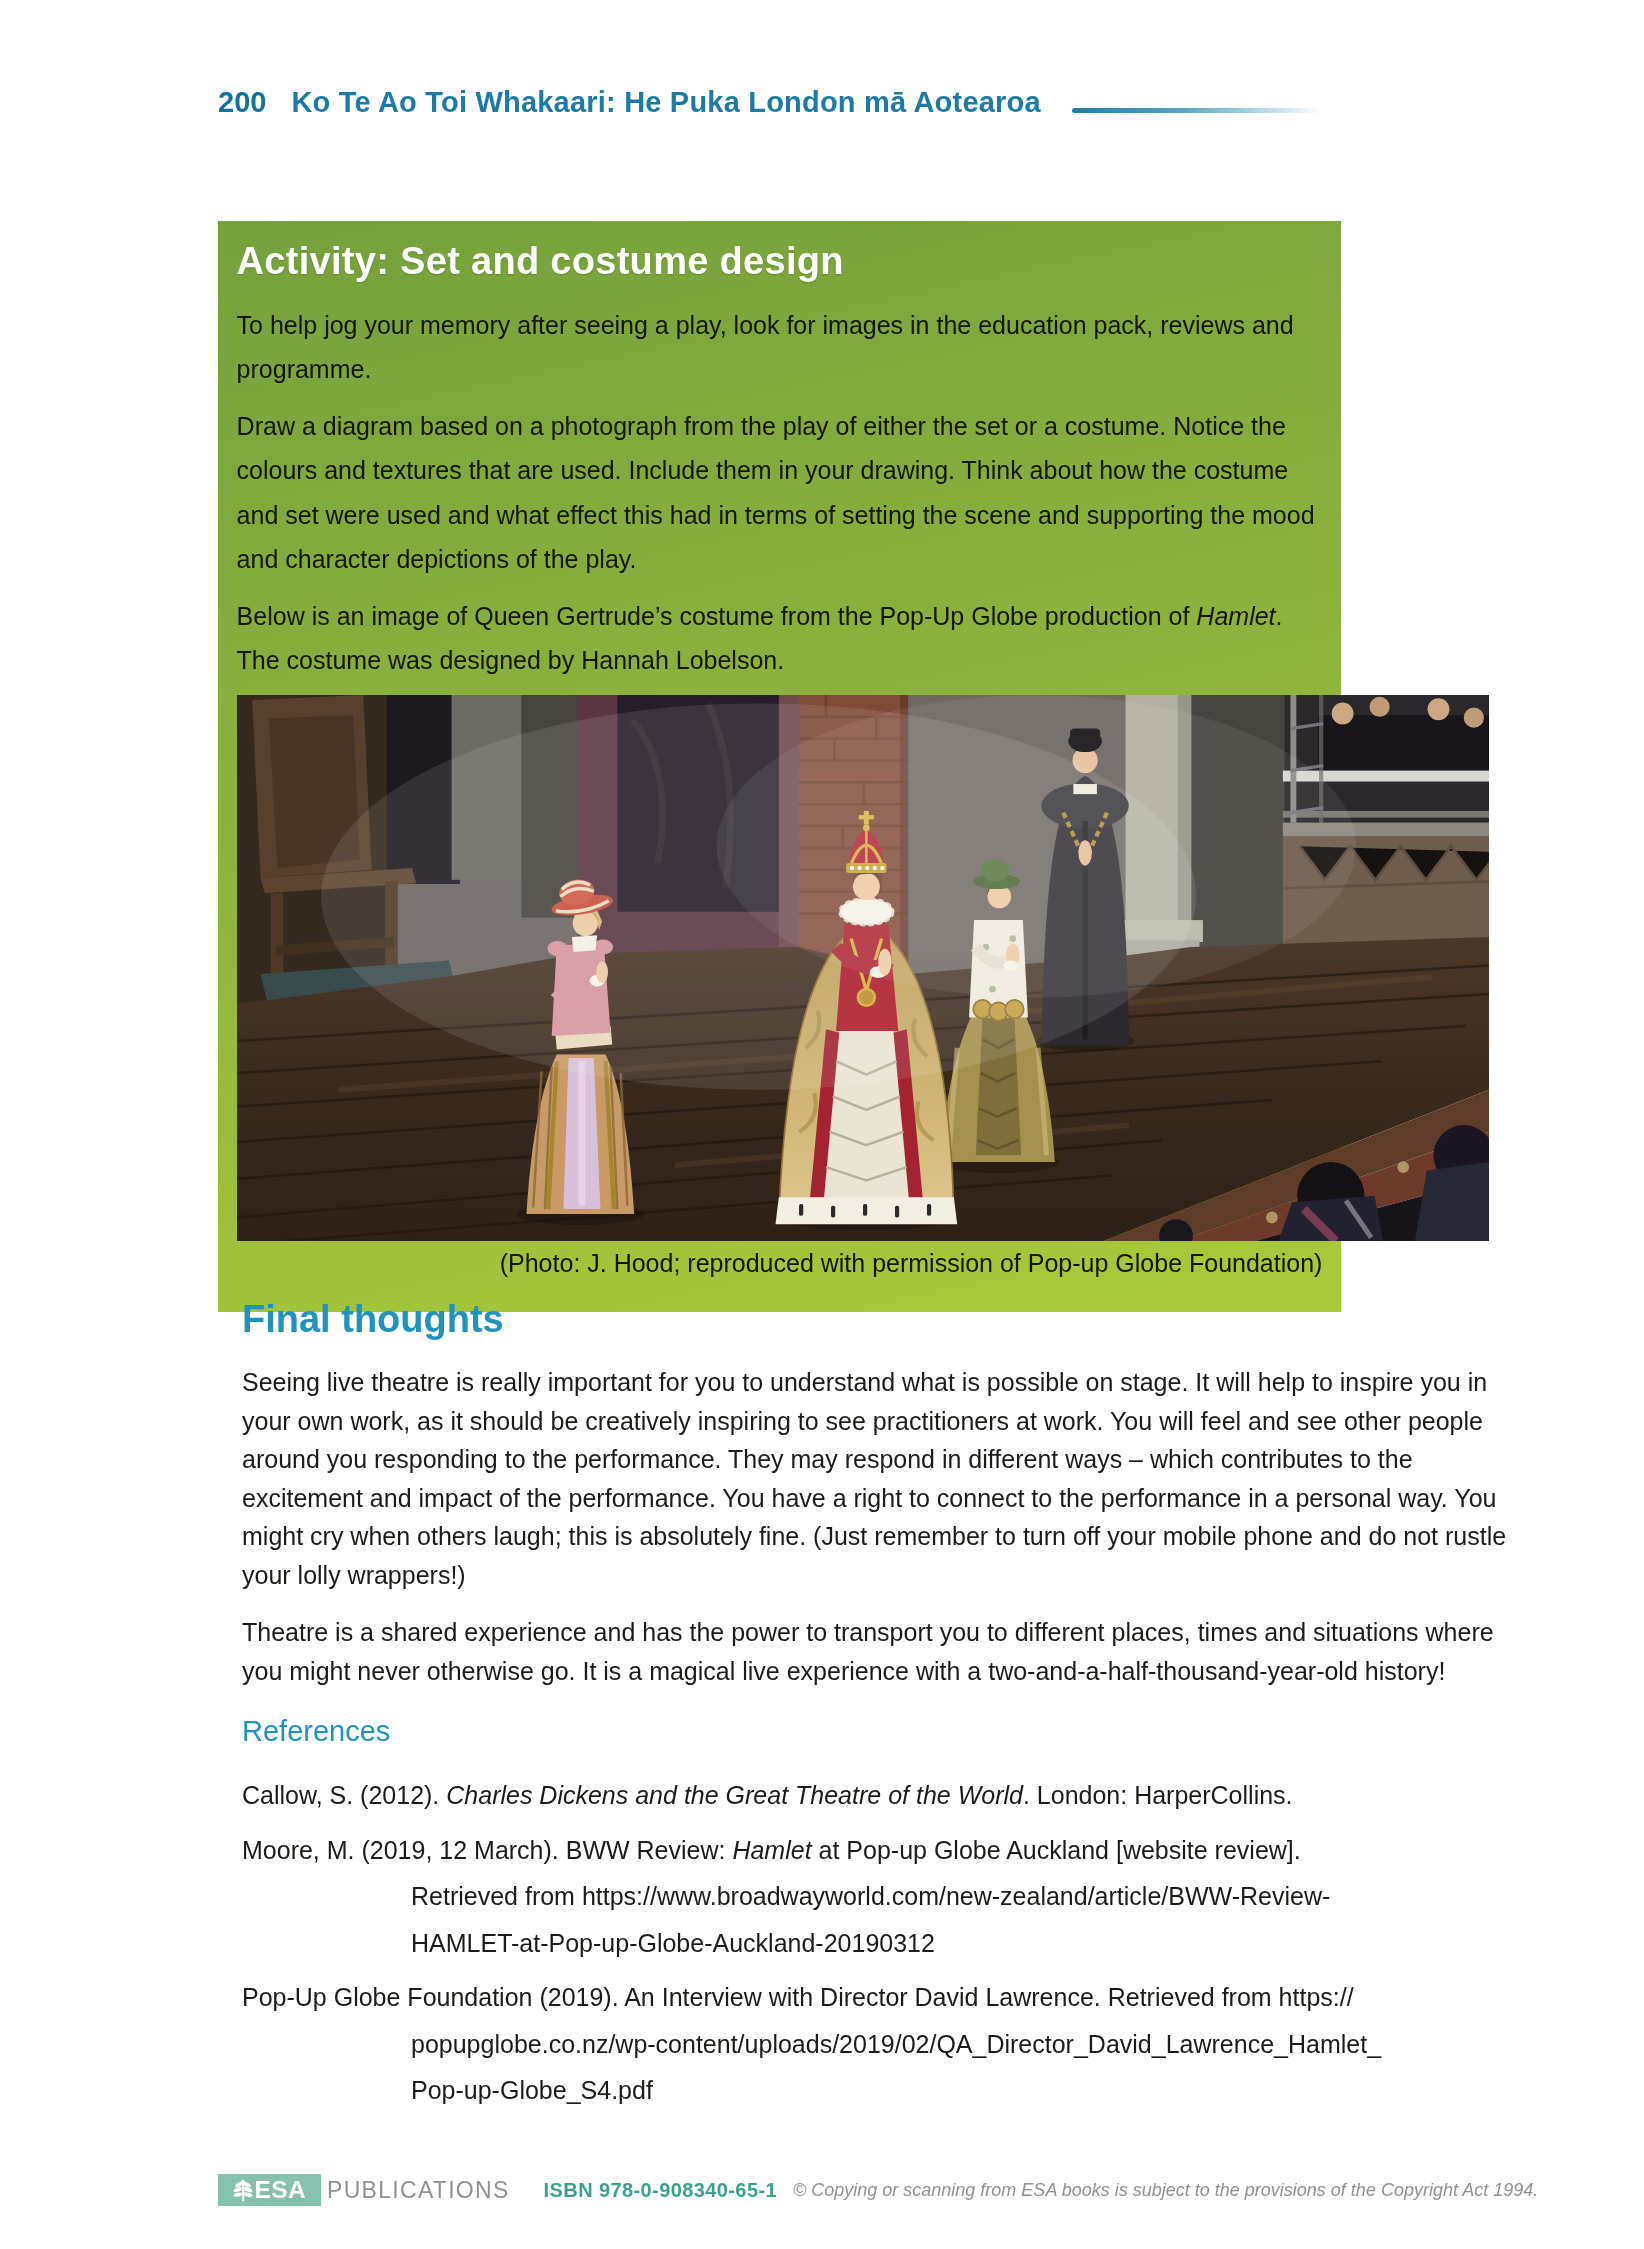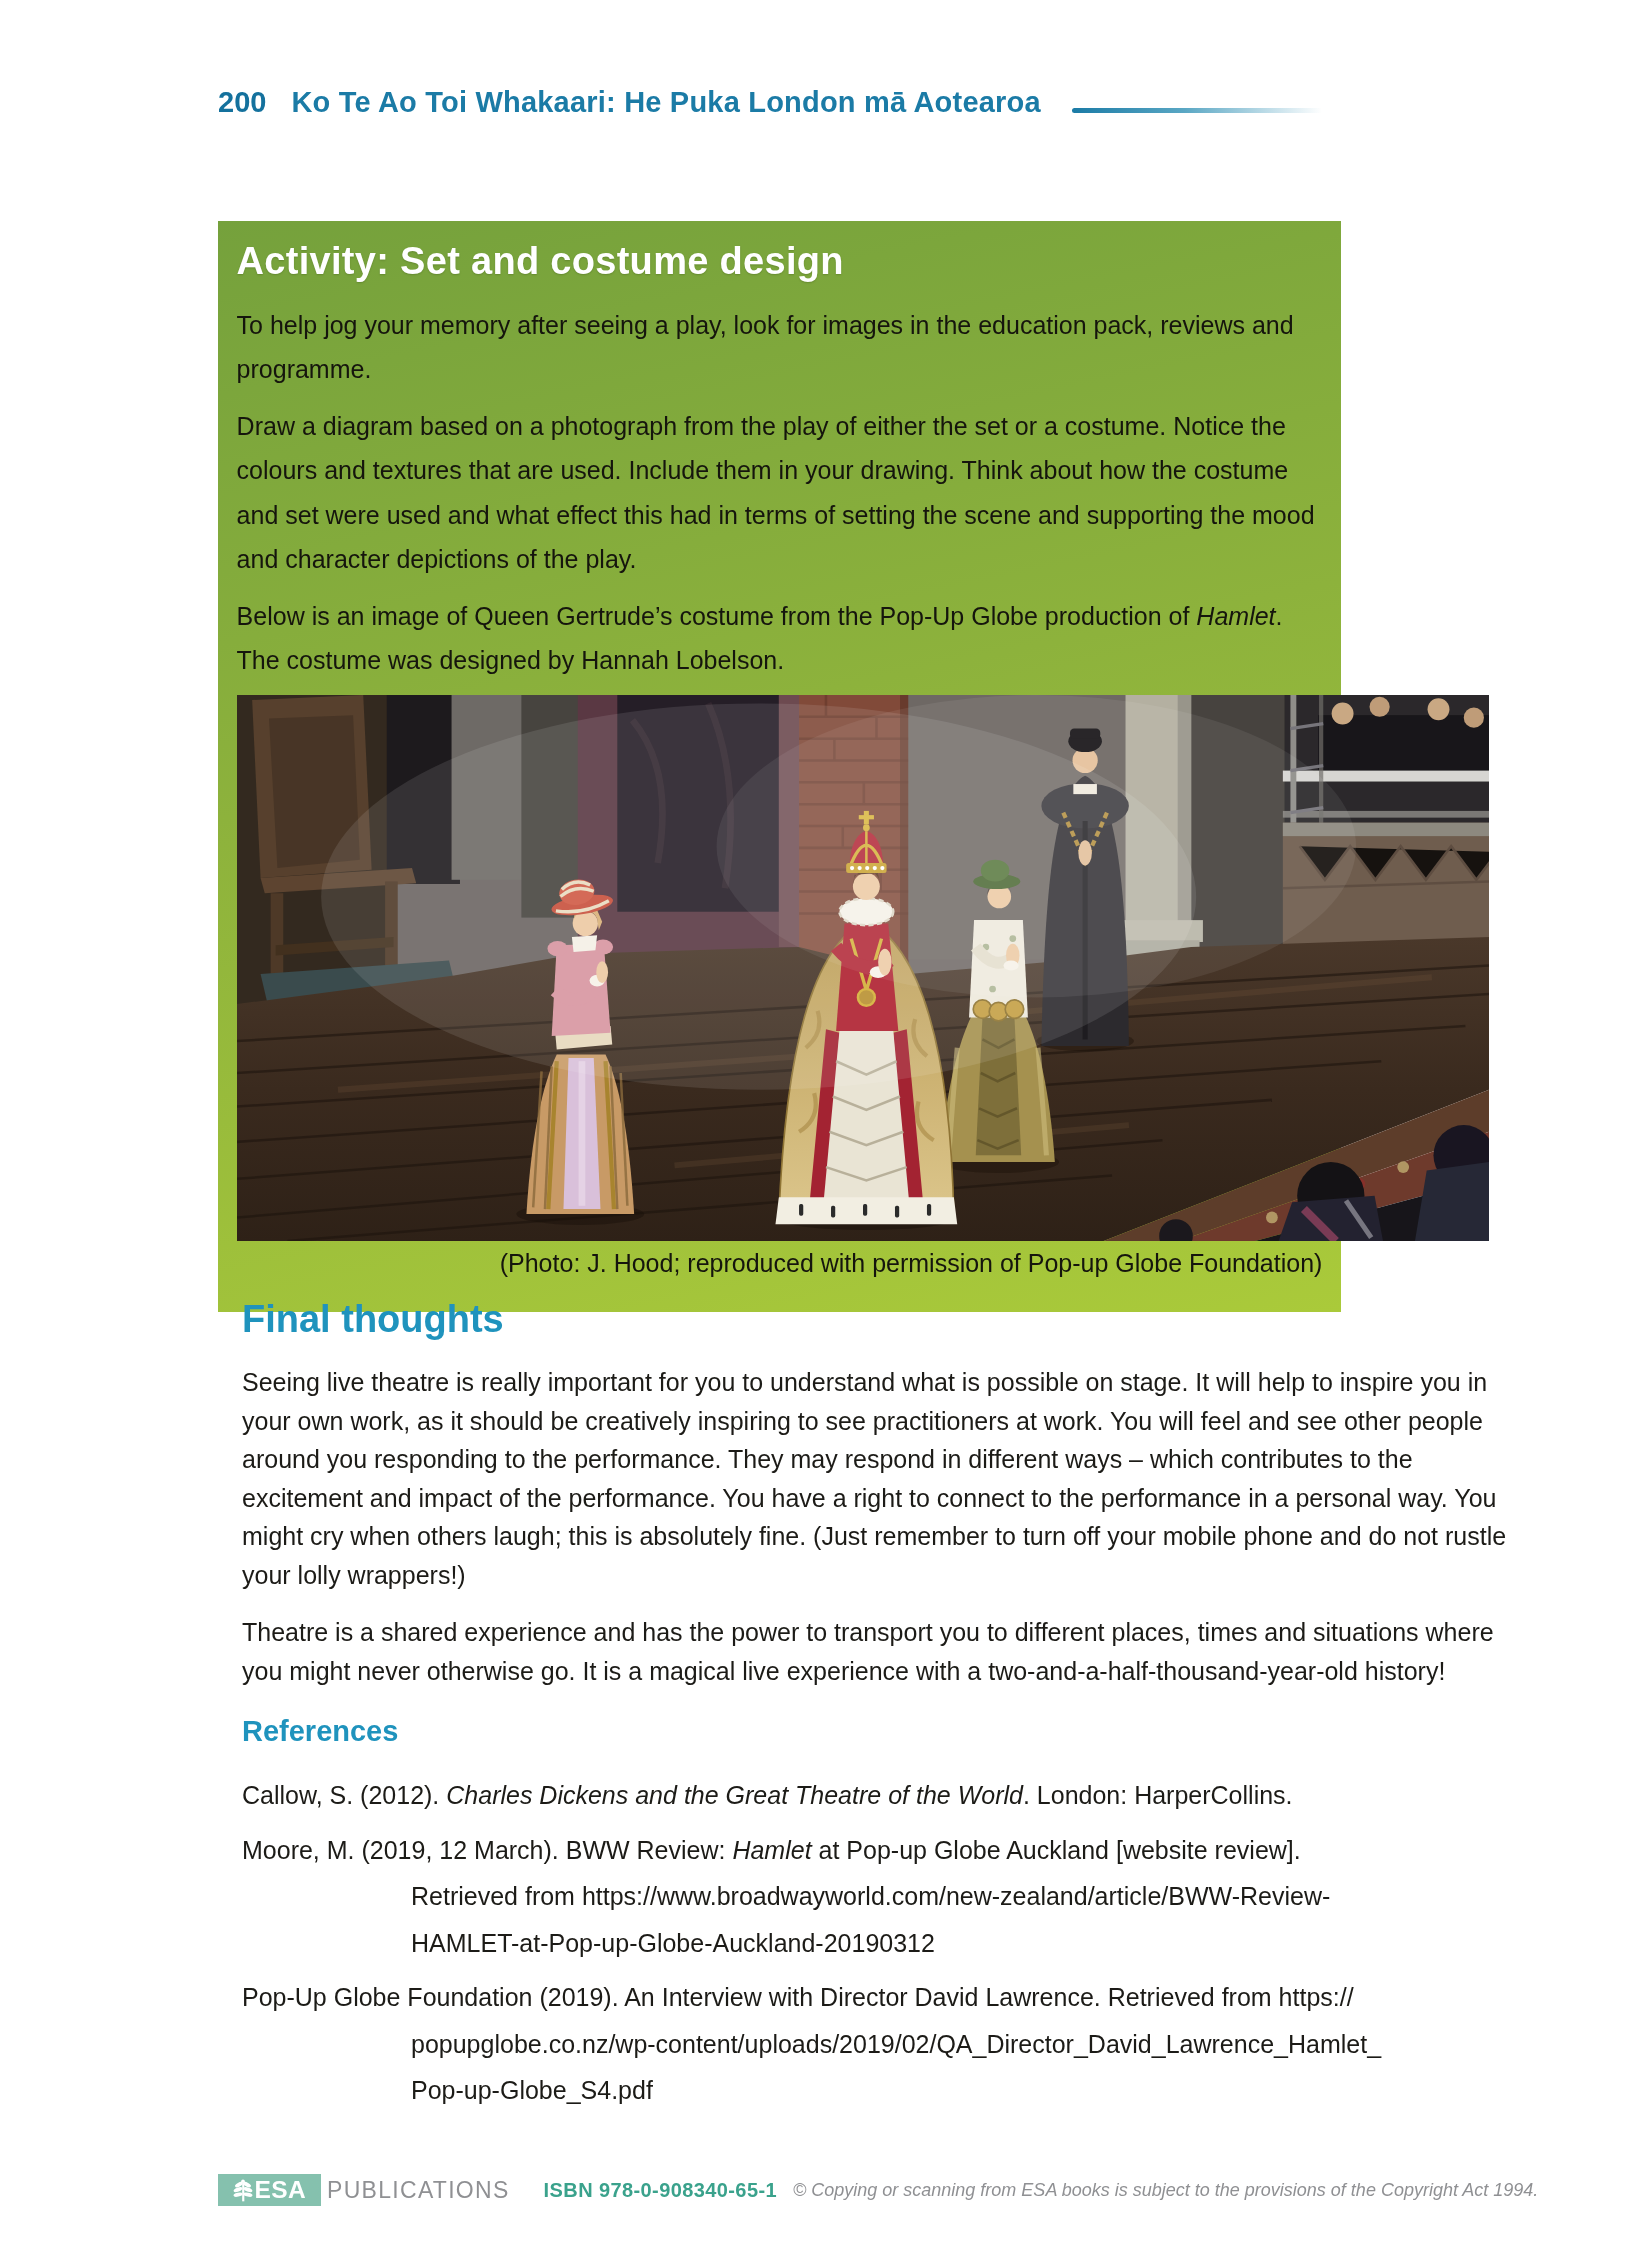--- a/index.html
+++ b/index.html
@@ -32,21 +32,21 @@
   .activity-box p { font-size:25px; line-height:1.78; color:#15150d; margin:0 0 12px 0; }
   .activity-box p em, .ital { font-style:italic; }
   .photo-frame { width:1252px; height:546px; margin-top:5px; line-height:0; }
   .photo-frame svg { width:100%; height:100%; display:block; }
   .photo-caption { text-align:right; font-size:22px; line-height:1.25; color:#15150d; margin-top:12px; }
 
   
   .main-copy { position:absolute; left:226px; top:1298px; width:1291px;margin-left:16px; }
   .section-heading { font-size:38px; font-weight:700; color:#1f93bd; margin:0 0 22px 0; }
   .main-copy p.body { font-size:25px; line-height:1.54; margin:0 0 19.4px 0; color:#1c1b17; }
-  .sub-heading { font-size:29px; font-weight:700; color:#1f93bd; margin:25px 0 24px 0; }
+  .sub-heading { font-size:29px; font-weight:400; color:#1f93bd; margin:25px 0 24px 0; }
   .ref-entry { font-size:25px; line-height:1.85; margin:0 0 8.5px 0; color:#1c1b17; }
   .ref-entry .cont { margin-left:169px; }
 
   
   .footer { position:absolute; left:218px; top:2174px; width:1369px; display:flex; align-items:center; white-space:nowrap; }
   .esa-logo {
     width:103px; height:32px; background:#85c1ae; color:#ffffff;
     display:flex; align-items:center; justify-content:center; gap:1.7px; flex:0 0 auto;
   }
   .esa-logo .logo-word { font-size:24.5px; font-weight:700; letter-spacing:0.4px; }

